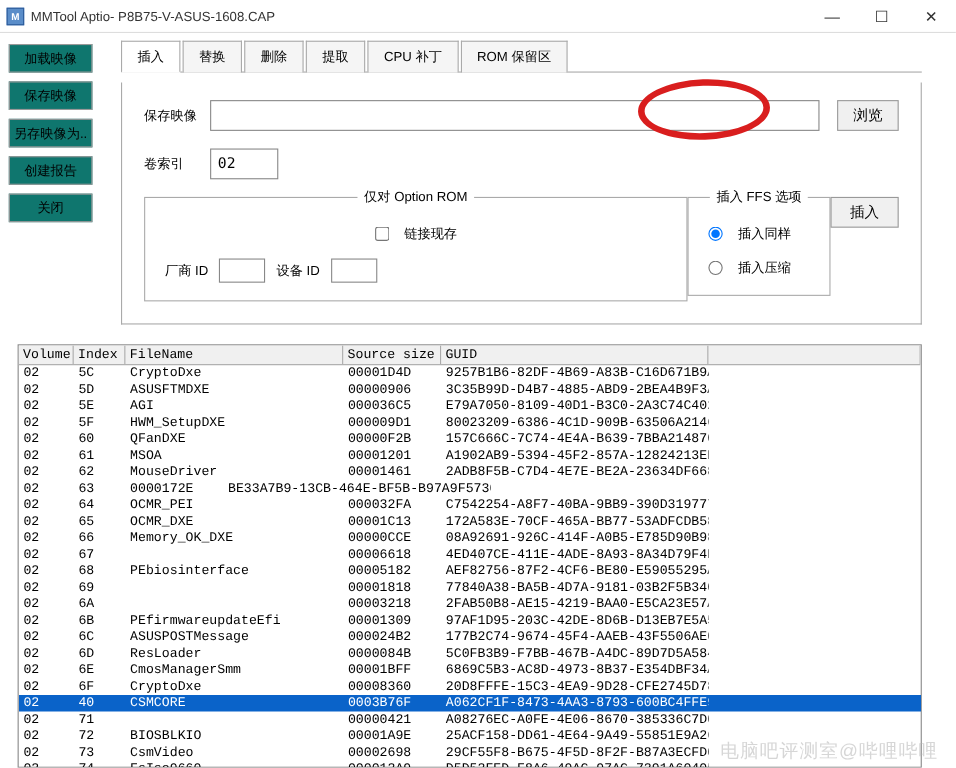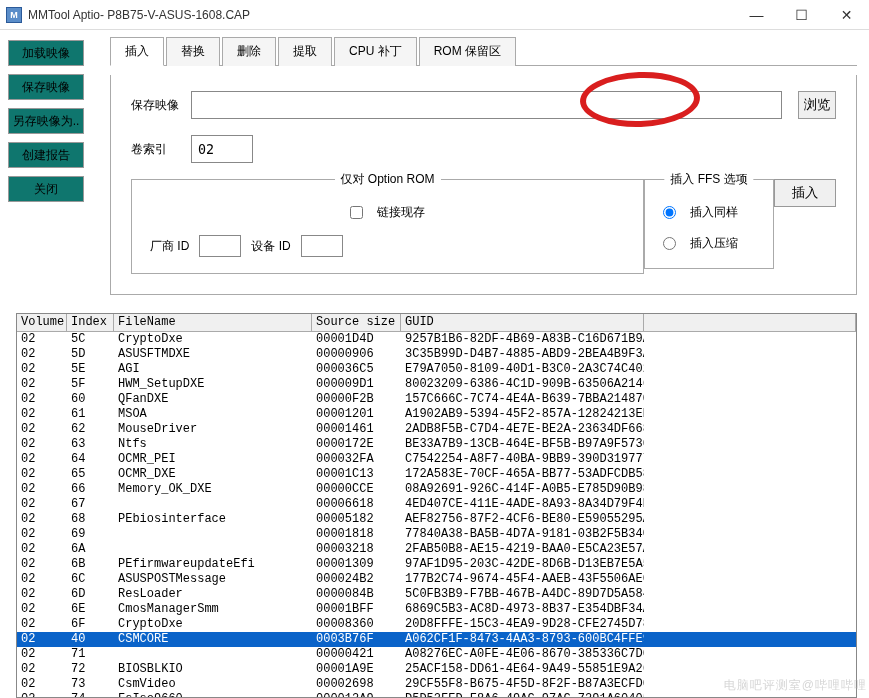--- a/index.html
+++ b/index.html
@@ -5,29 +5,29 @@
 * { box-sizing: border-box; margin: 0; padding: 0; }
 body { font-family: "Microsoft YaHei", "SimSun", Arial, sans-serif; font-size: 12px; background: #fff; color: #000; width: 869px; height: 698px; overflow: hidden; position: relative; }
 .titlebar { height: 30px; background: #fff; border-bottom: 1px solid #ddd; display: flex; align-items: center; padding-left: 6px; }
 .titlebar .icon { width: 16px; height: 16px; background: #5a8dc9; border: 1px solid #2b5a99; margin-right: 6px; display: inline-flex; align-items: center; justify-content: center; font-size: 9px; color: #fff; font-weight: bold; }
 .titlebar .title { flex: 1; font-size: 12px; color: #333; }
 .winbtns { display: flex; }
 .winbtn { width: 45px; height: 29px; display: flex; align-items: center; justify-content: center; font-size: 14px; color: #333; font-family: Arial; }
 .main { display: flex; height: calc(698px - 30px); }
 .leftbar { width: 110px; padding: 10px 8px; }
 .leftbtn { display: block; width: 76px; height: 26px; margin-bottom: 8px; background: #0f766e; border: 1px solid #999; font-size: 12px; cursor: pointer; }
-.content { flex: 1; padding: 6px 12px 0 0; display: flex; flex-direction: column; }
+.content { flex: 1; padding: 6px 31px 0 0; display: flex; flex-direction: column; }
 .tabs { display: flex; border-bottom: 1px solid #aaa; margin-bottom: 10px; position: relative; }
 .tab { padding: 5px 14px; border: 1px solid #aaa; border-bottom: none; background: #f5f5f5; margin-right: 2px; font-size: 12px; cursor: pointer; position: relative; top: 1px; }
 .tab.active { background: #fff; border-bottom: 1px solid #fff; }
 .panel { border-left: 1px solid #aaa; border-right: 1px solid #aaa; border-bottom: 1px solid #aaa; padding: 16px 20px 20px 20px; margin-top: -1px; }
 .formrow { display: flex; align-items: center; margin-bottom: 16px; }
 .formlabel { width: 60px; font-size: 12px; }
 .fileinput { flex: 1; height: 28px; border: 1px solid #888; padding: 0 6px; background: #fff; margin-right: 16px; }
-.browsebtn { width: 38px; height: 28px; border: 1px solid #999; background: #f0f0f0; cursor: pointer; }
+.browsebtn { width: 56px; height: 28px; border: 1px solid #999; background: #f0f0f0; cursor: pointer; }
 .volinput { width: 62px; height: 28px; border: 1px solid #888; padding: 0 6px; font-family: monospace; }
 .groupboxes { display: flex; gap: 0; align-items: flex-start; }
 .groupbox { border: 1px solid #aaa; position: relative; padding: 24px 18px 16px 18px; }
 .grouptitle { position: absolute; top: -9px; left: 50%; transform: translateX(-50%); background: #fff; padding: 0 6px; font-size: 12px; white-space: nowrap; }
 .gb-row { display: flex; align-items: center; gap: 10px; margin-bottom: 14px; }
 .gb-row:last-child { margin-bottom: 0; }
 .gb-input { width: 42px; height: 22px; border: 1px solid #888; }
 .checkbox, .radio { margin-right: 4px; }
 .insertbtn { width: 62px; height: 28px; border: 1px solid #999; background: #f0f0f0; cursor: pointer; align-self: flex-end; margin-top: auto; }
 .gb-ffs { width: 130px; }
@@ -45,21 +45,21 @@
 .c-fn { width: 198px; }
 .c-sz { width: 89px; }
 .c-guid { width: 243px; }
 .c-rest { flex: 1; }
 .tbody::-webkit-scrollbar { width: 17px; }
 .tbody::-webkit-scrollbar-track { background: #f0f0f0; }
 .tbody::-webkit-scrollbar-thumb { background: #c1c1c1; border: 1px solid #a0a0a0; }
 
 .marker { position: absolute; border: 6px solid #d91e1e; border-radius: 50%/50%; width: 120px; height: 55px; top: 72px; left: 580px; pointer-events: none; transform: rotate(-2deg); }
 
-.watermark { position: absolute; right: 2px; bottom: 4px; font-size: 12px; color: rgba(180,180,180,0.55); letter-spacing: 1px; pointer-events: none; }
+.watermark { position: absolute; right: 16px; bottom: 4px; font-size: 17px; color: rgba(180,180,180,0.55); letter-spacing: 1px; pointer-events: none; }
 </style>
 </head>
 <body>
 
 <div class="titlebar">
   <span class="icon">M</span>
   <span class="title">MMTool Aptio- P8B75-V-ASUS-1608.CAP</span>
   <div class="winbtns">
     <div class="winbtn">—</div>
     <div class="winbtn">☐</div>
@@ -189,21 +189,20 @@
             <div class="td c-vol">02</div>
             <div class="td c-idx">62</div>
             <div class="td c-fn">MouseDriver</div>
             <div class="td c-sz">00001461</div>
             <div class="td c-guid">2ADB8F5B-C7D4-4E7E-BE2A-23634DF668A1</div>
             <div class="td c-rest"></div>
           </div>
           <div class="tr">
             <div class="td c-vol">02</div>
             <div class="td c-idx">63</div>
-            <div class="td c-fn">Ntfs</div>
             <div class="td c-sz">0000172E</div>
             <div class="td c-guid">BE33A7B9-13CB-464E-BF5B-B97A9F5730CA</div>
             <div class="td c-rest"></div>
           </div>
           <div class="tr">
             <div class="td c-vol">02</div>
             <div class="td c-idx">64</div>
             <div class="td c-fn">OCMR_PEI</div>
             <div class="td c-sz">000032FA</div>
             <div class="td c-guid">C7542254-A8F7-40BA-9BB9-390D31977775</div>

